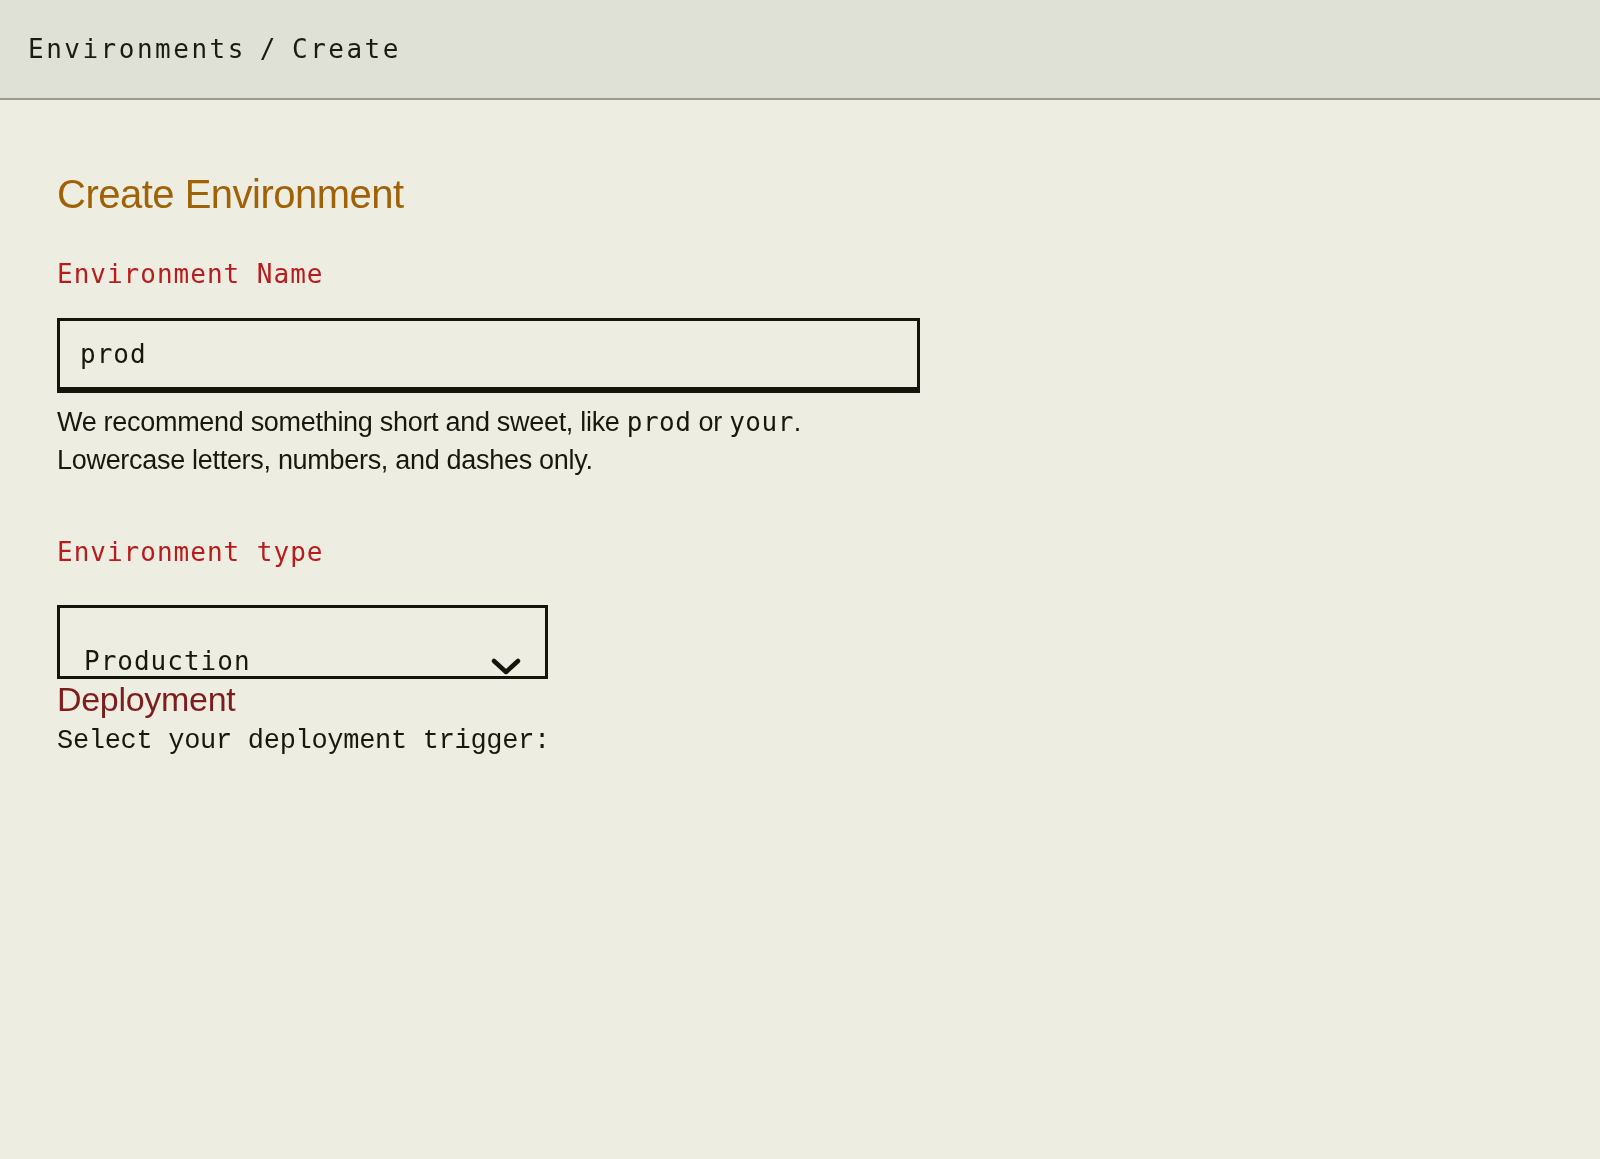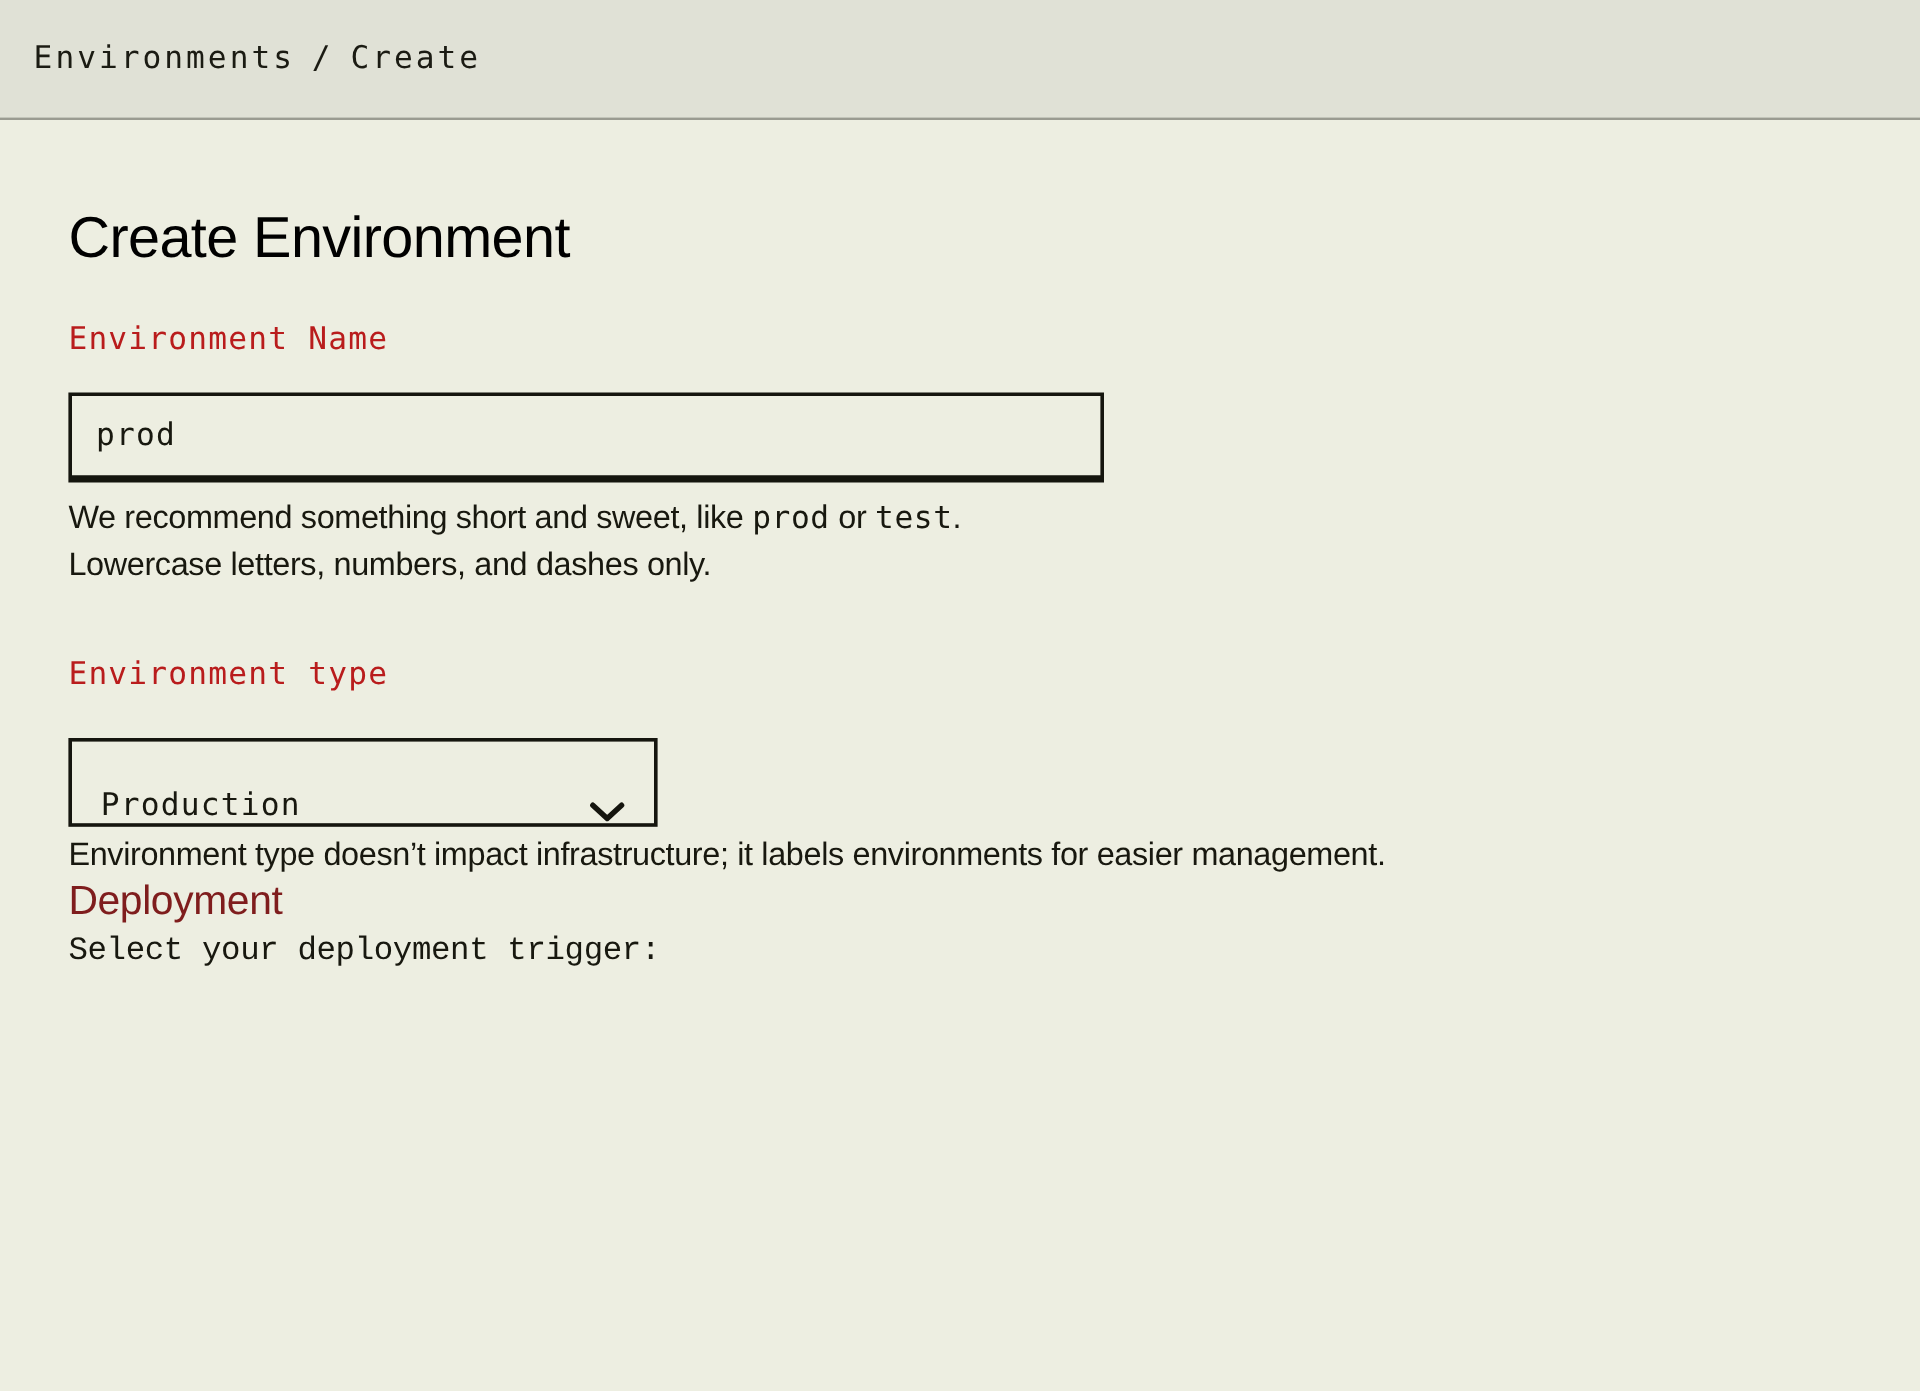--- a/index.html
+++ b/index.html
@@ -29,25 +29,25 @@
     align-items: center;
     gap: 14px;
   }
   .breadcrumb .crumb { text-decoration: none; color: #1b1b13; }
   .breadcrumb .sep { color: #1b1b13; }
 
   .content { padding: 0 57px; }
 
   h1.page-title {
     margin-top: 71px;
-    font-size: 48px;
+    font-size: 40px;
     font-weight: 500;
     letter-spacing: -0.5px;
     line-height: 1.15;
-    color: #000000;
+    color: #a16207;
   }
 
   .field-label {
     display: block;
     font-family: "DejaVu Sans Mono", monospace;
     font-size: 26px;
     letter-spacing: 1px;
     line-height: 26px;
     color: #b91c1c;
   }
@@ -170,35 +170,34 @@
 </header>
 
 <main class="content">
 
   <h1 class="page-title">Create Environment</h1>
 
   <label class="field-label label-env-name">Environment Name</label>
 
   <input class="text-input input-env-name" type="text" value="prod" style="">
 
-  <p class="help-text help-env-name"><span>We recommend something short and sweet, like </span><code class="inline-code">prod</code><span> or </span><code class="inline-code">test</code><span>.</span><br>
+  <p class="help-text help-env-name"><span>We recommend something short and sweet, like </span><code class="inline-code">prod</code><span> or </span><code class="inline-code">your</code><span>.</span><br>
     <span>Lowercase letters, numbers, and dashes only.</span>
   </p>
 
   <label class="field-label label-env-type">Environment type</label>
 
   <div class="select-box" role="combobox">
     <span class="select-value">Production</span>
     <span>
       <svg width="30" height="18" viewBox="0 0 30 18">
         <polyline points="3,3 15,14 27,3" fill="none" stroke="#15150e" stroke-width="4.5" stroke-linecap="round" stroke-linejoin="round"></polyline>
       </svg>
     </span>
   </div>
 
-  <p class="help-text help-env-type">Environment type doesn’t impact infrastructure; it labels environments for easier management.</p>
 
   <h2 class="section-title">Deployment</h2>
 
   <p class="help-text section-subtitle">Select your deployment trigger:</p>
 
 
 </main>
 
 </body></html>

